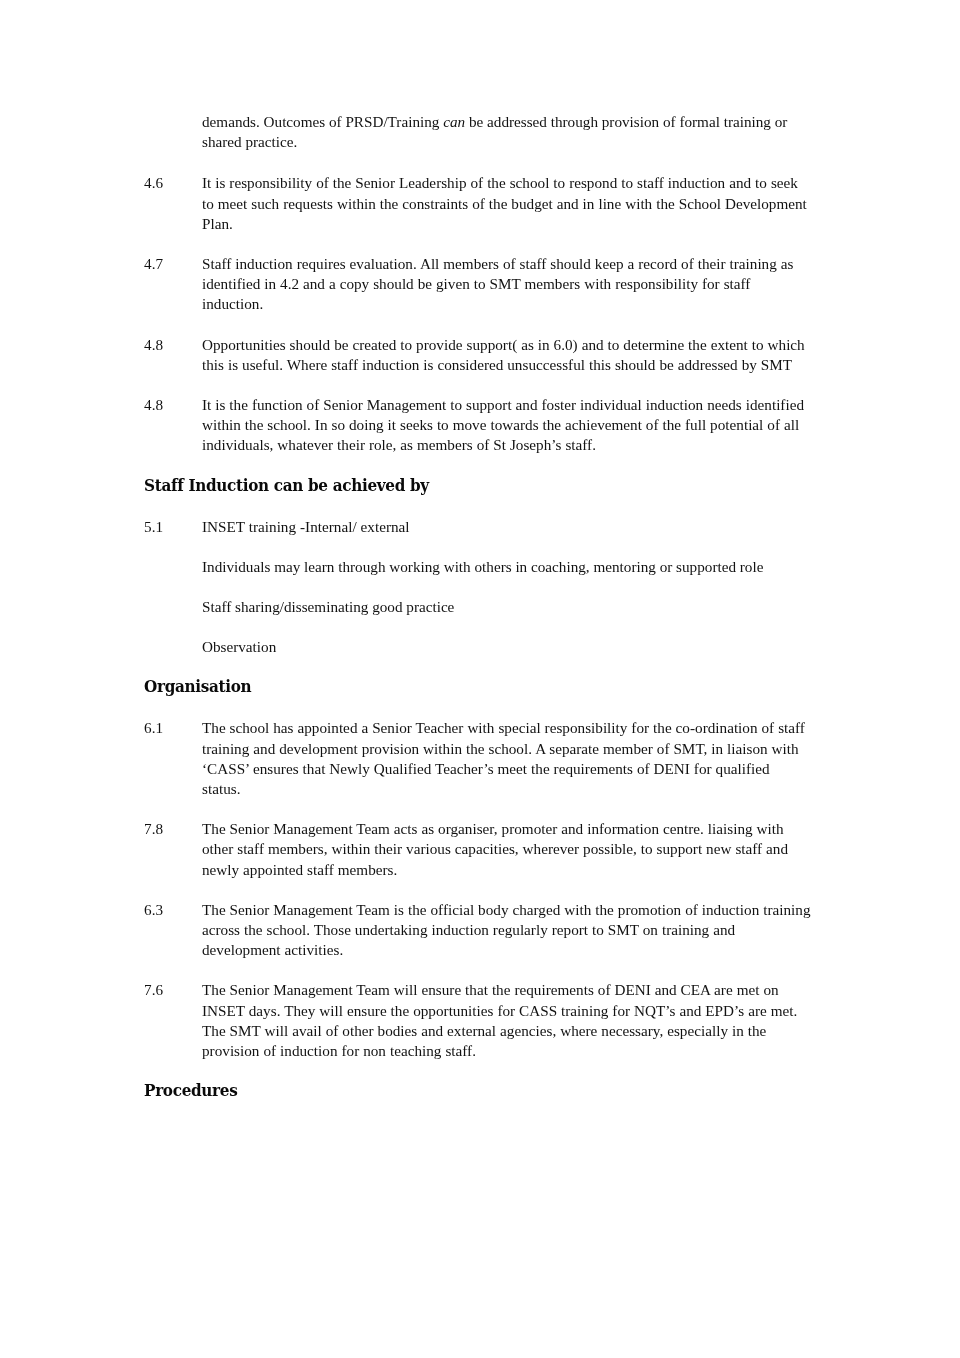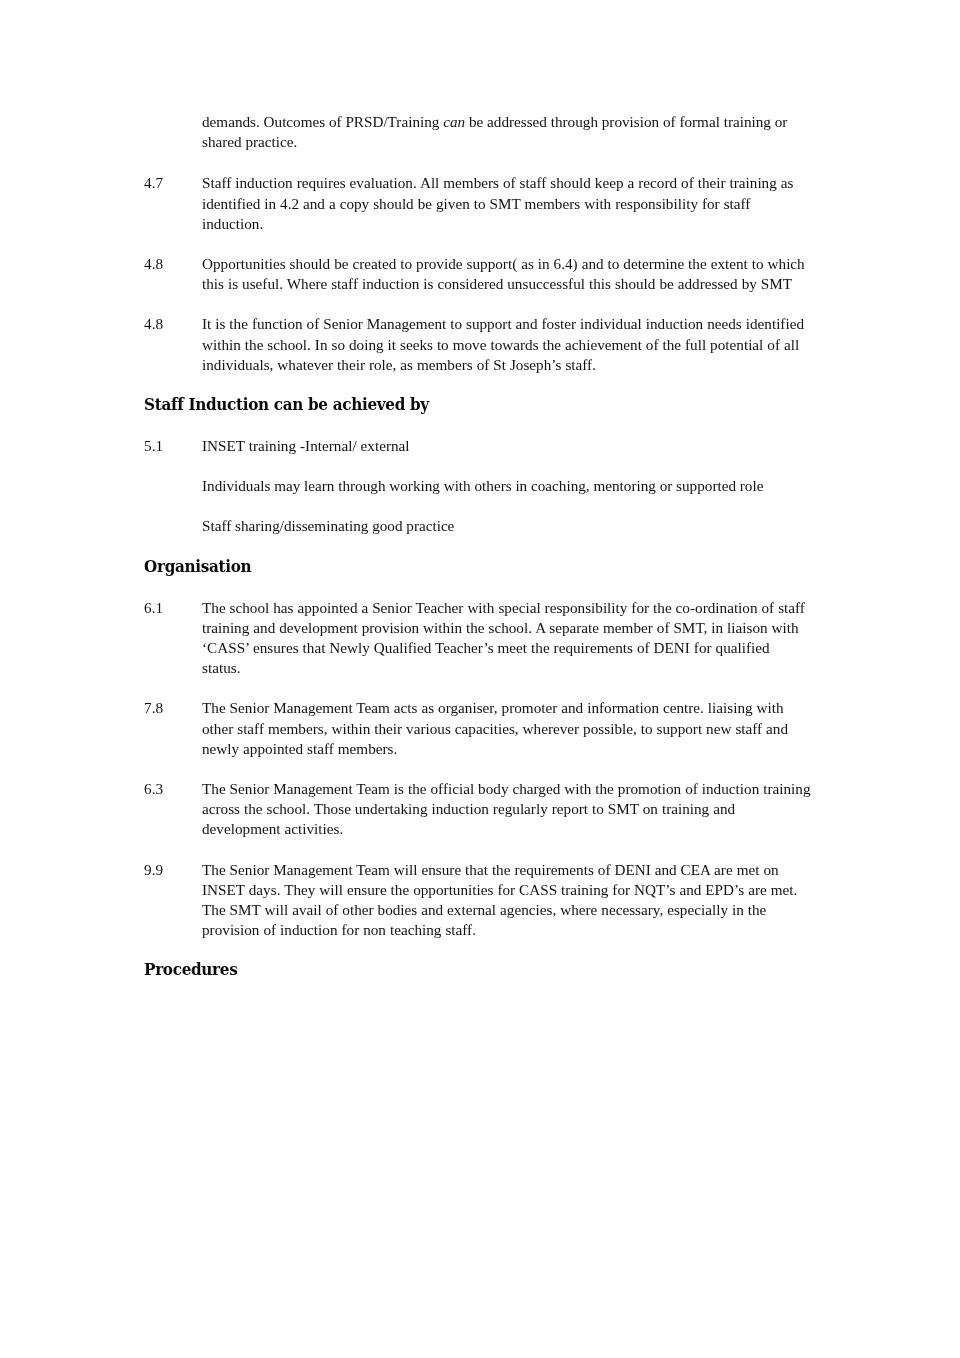--- a/index.html
+++ b/index.html
@@ -82,64 +82,69 @@
   i.it { font-style: italic; }
 </style>
 </head>
 <body>
 
 <div class="page">
   <div class="doc-body">
 
     <p class="lead-para"><span>demands. Outcomes of PRSD/Training </span><i class="it">can</i><span> be addressed through provision of formal training or shared practice.</span></p>
 
+    <div class="clause">
+      <div class="clause-number">4.6</div>
+      <div class="clause-text">It is responsibility of the Senior Leadership of the school to respond to staff induction and to seek to meet such requests within the constraints of the budget and in line with the School Development Plan.</div>
+    </div>
 
     <div class="clause">
       <div class="clause-number">4.7</div>
       <div class="clause-text">Staff induction requires evaluation. All members of staff should keep a record of their training as identified in 4.2 and a copy should be given to SMT members with responsibility for staff induction.</div>
     </div>
 
     <div class="clause">
       <div class="clause-number">4.8</div>
-      <div class="clause-text">Opportunities should be created to provide support( as in 6.4) and to determine the extent to which this is useful. Where staff induction is considered unsuccessful this should be addressed by SMT</div>
+      <div class="clause-text">Opportunities should be created to provide support( as in 6.0) and to determine the extent to which this is useful. Where staff induction is considered unsuccessful this should be addressed by SMT</div>
     </div>
 
     <div class="clause">
       <div class="clause-number">4.8</div>
       <div class="clause-text">It is the function of Senior Management to support and foster individual induction needs identified within the school. In so doing it seeks to move towards the achievement of the full potential of all individuals, whatever their role, as members of St Joseph’s staff.</div>
     </div>
 
     <h2 class="section-heading">Staff Induction can be achieved by</h2>
 
     <div class="clause">
       <div class="clause-number">5.1</div>
       <div class="clause-text">INSET training -Internal/ external</div>
     </div>
 
     <p class="sub-item">Individuals may learn through working with others in coaching, mentoring or supported role</p>
     <p class="sub-item">Staff sharing/disseminating good practice</p>
+    <p class="sub-item">Observation</p>
 
     <h2 class="section-heading heading-gap-top">Organisation</h2>
 
     <div class="clause">
       <div class="clause-number">6.1</div>
       <div class="clause-text">The school has appointed a Senior Teacher with special responsibility for the co-ordination of staff training and development provision within the school. A separate member of SMT, in liaison with ‘CASS’ ensures that Newly Qualified Teacher’s meet the requirements of DENI for qualified status.</div>
     </div>
 
     <div class="clause">
       <div class="clause-number">7.8</div>
       <div class="clause-text">The Senior Management Team acts as organiser, promoter and information centre. liaising with  other staff members, within their various capacities, wherever possible, to support new staff and newly appointed staff members.</div>
     </div>
 
     <div class="clause">
       <div class="clause-number">6.3</div>
       <div class="clause-text">The Senior Management Team is the official body charged with the promotion of induction training across the school. Those undertaking induction regularly report to SMT on training and development activities.</div>
     </div>
 
     <div class="clause">
-      <div class="clause-number">9.9</div>
+      <div class="clause-number">7.6</div>
       <div class="clause-text">The Senior Management Team will ensure that the requirements of DENI and CEA are met on INSET days. They will ensure the opportunities for CASS training for NQT’s and EPD’s  are met.  The SMT will avail of other bodies and external agencies, where necessary, especially in the provision of induction for non teaching staff.</div>
     </div>
 
     <h2 class="section-heading">Procedures</h2>
 
   </div>
 </div>
 
 </body></html>

